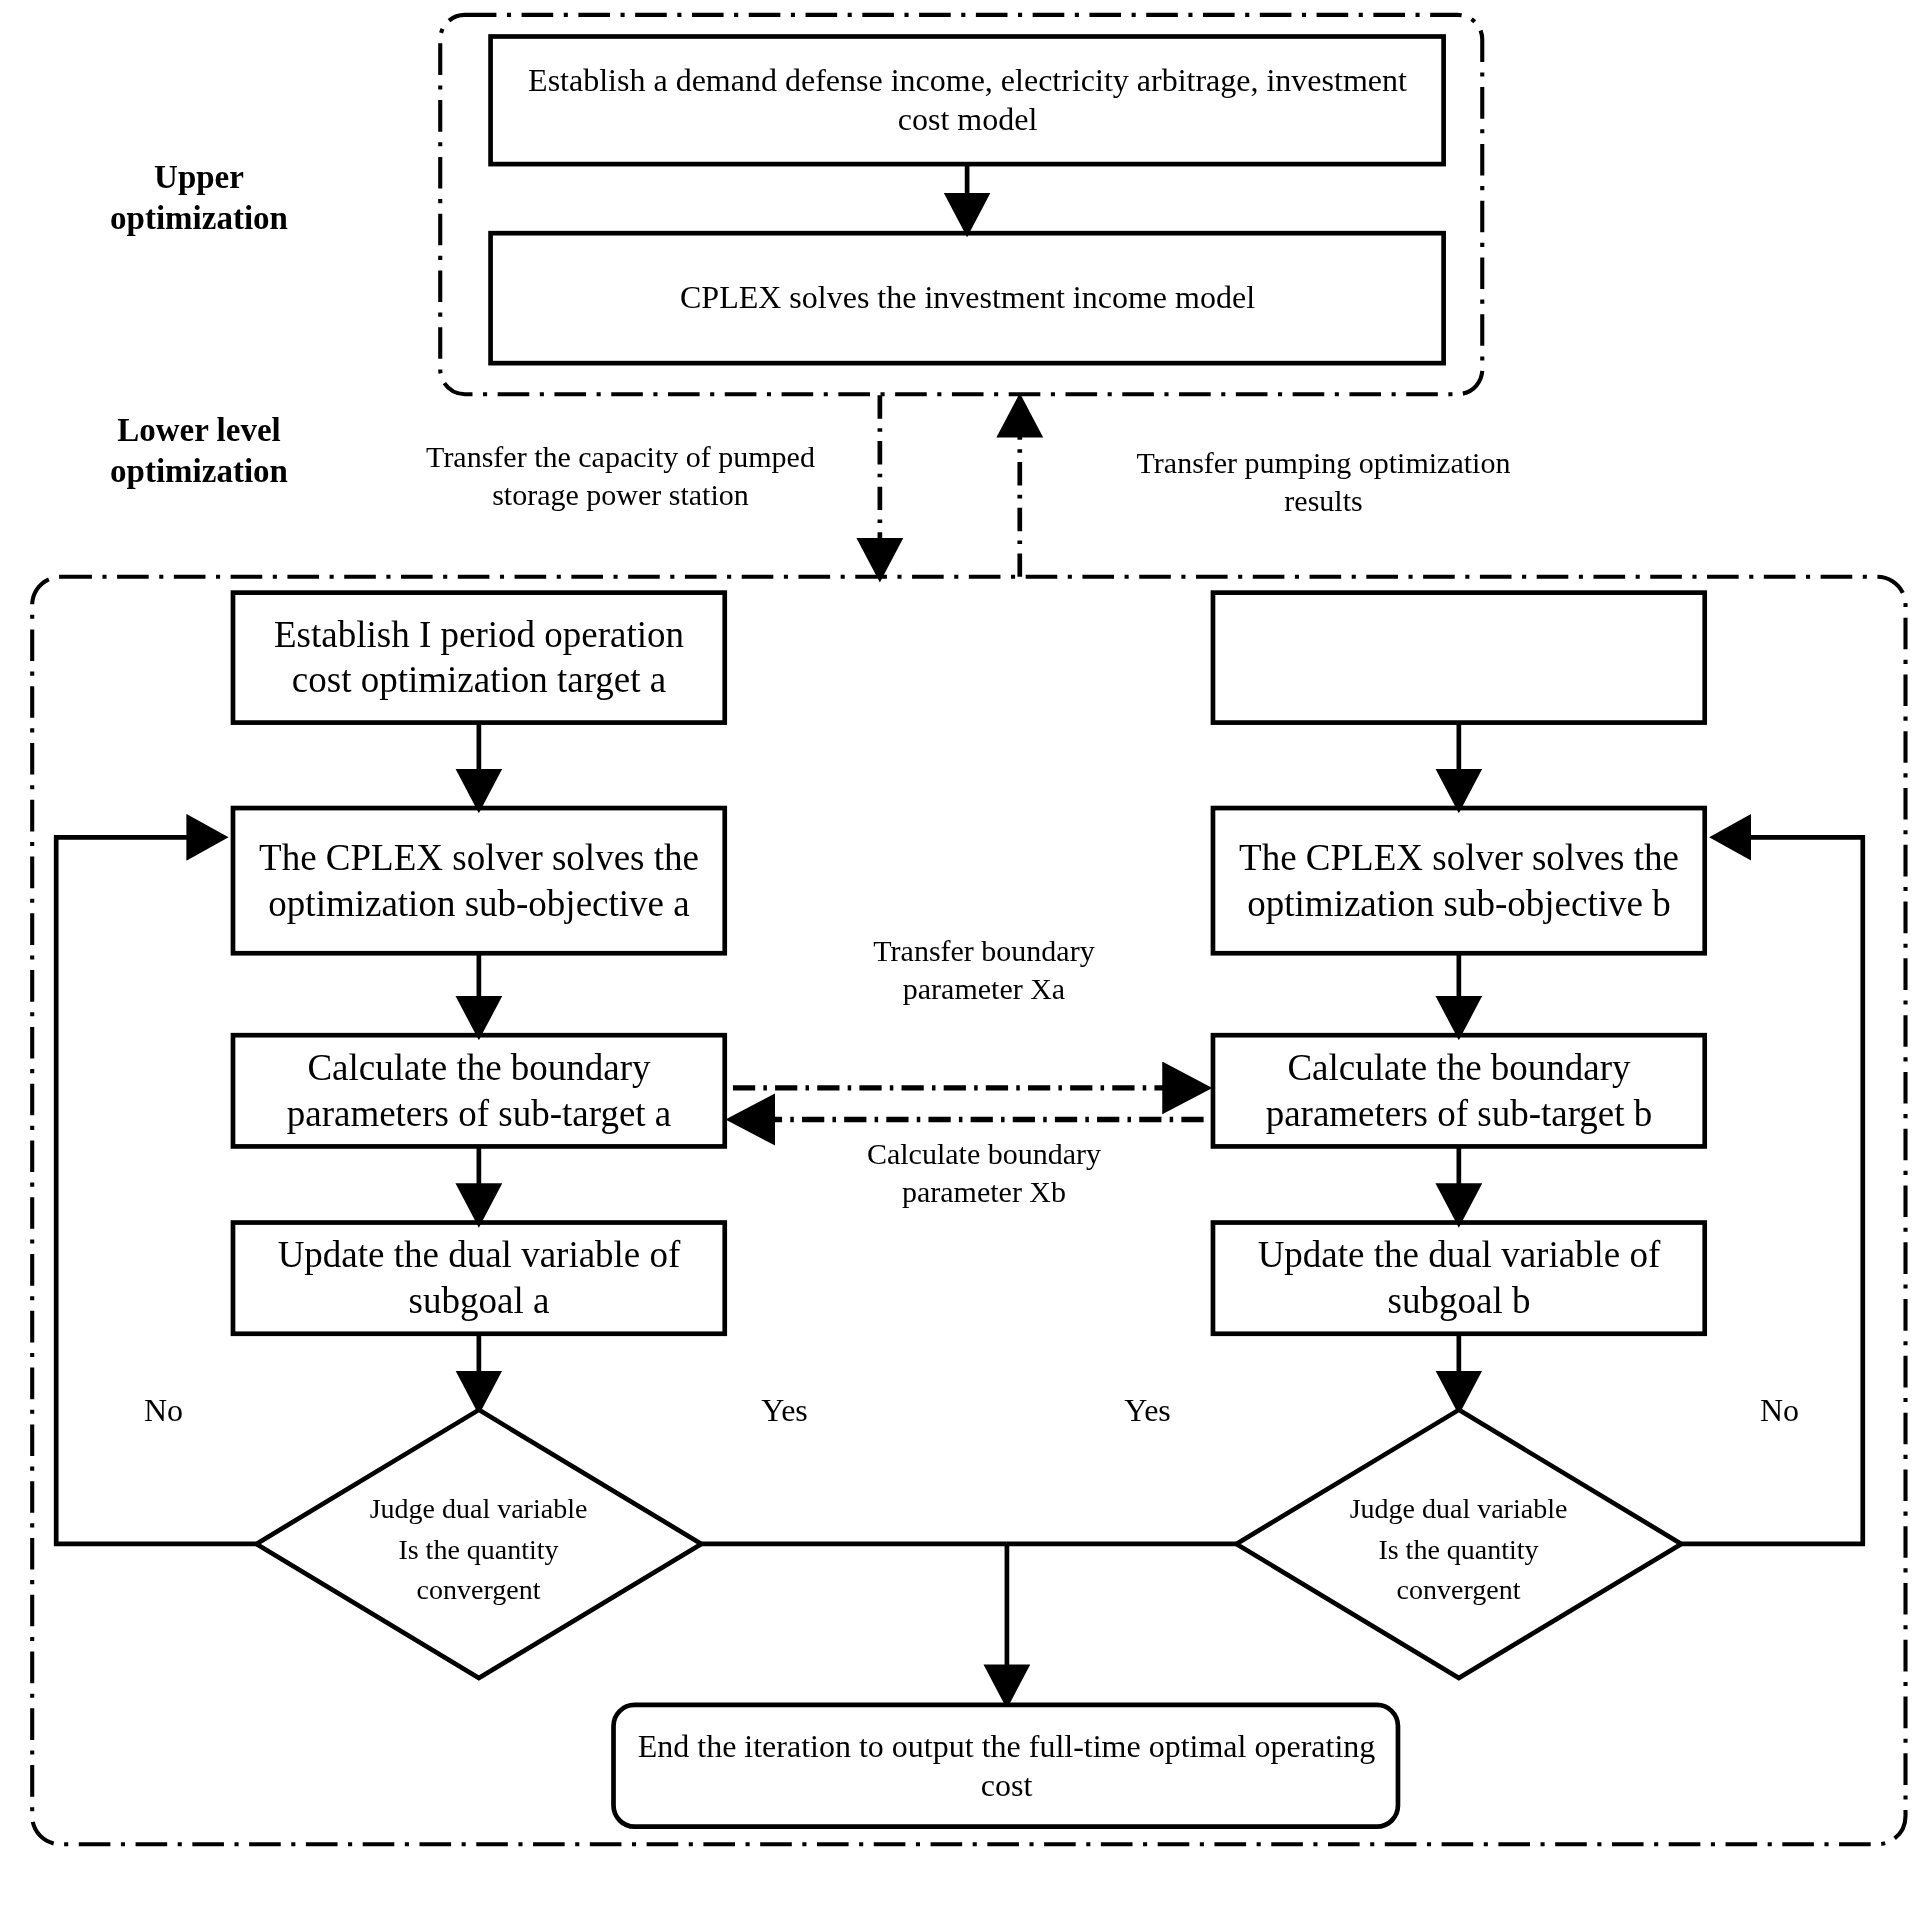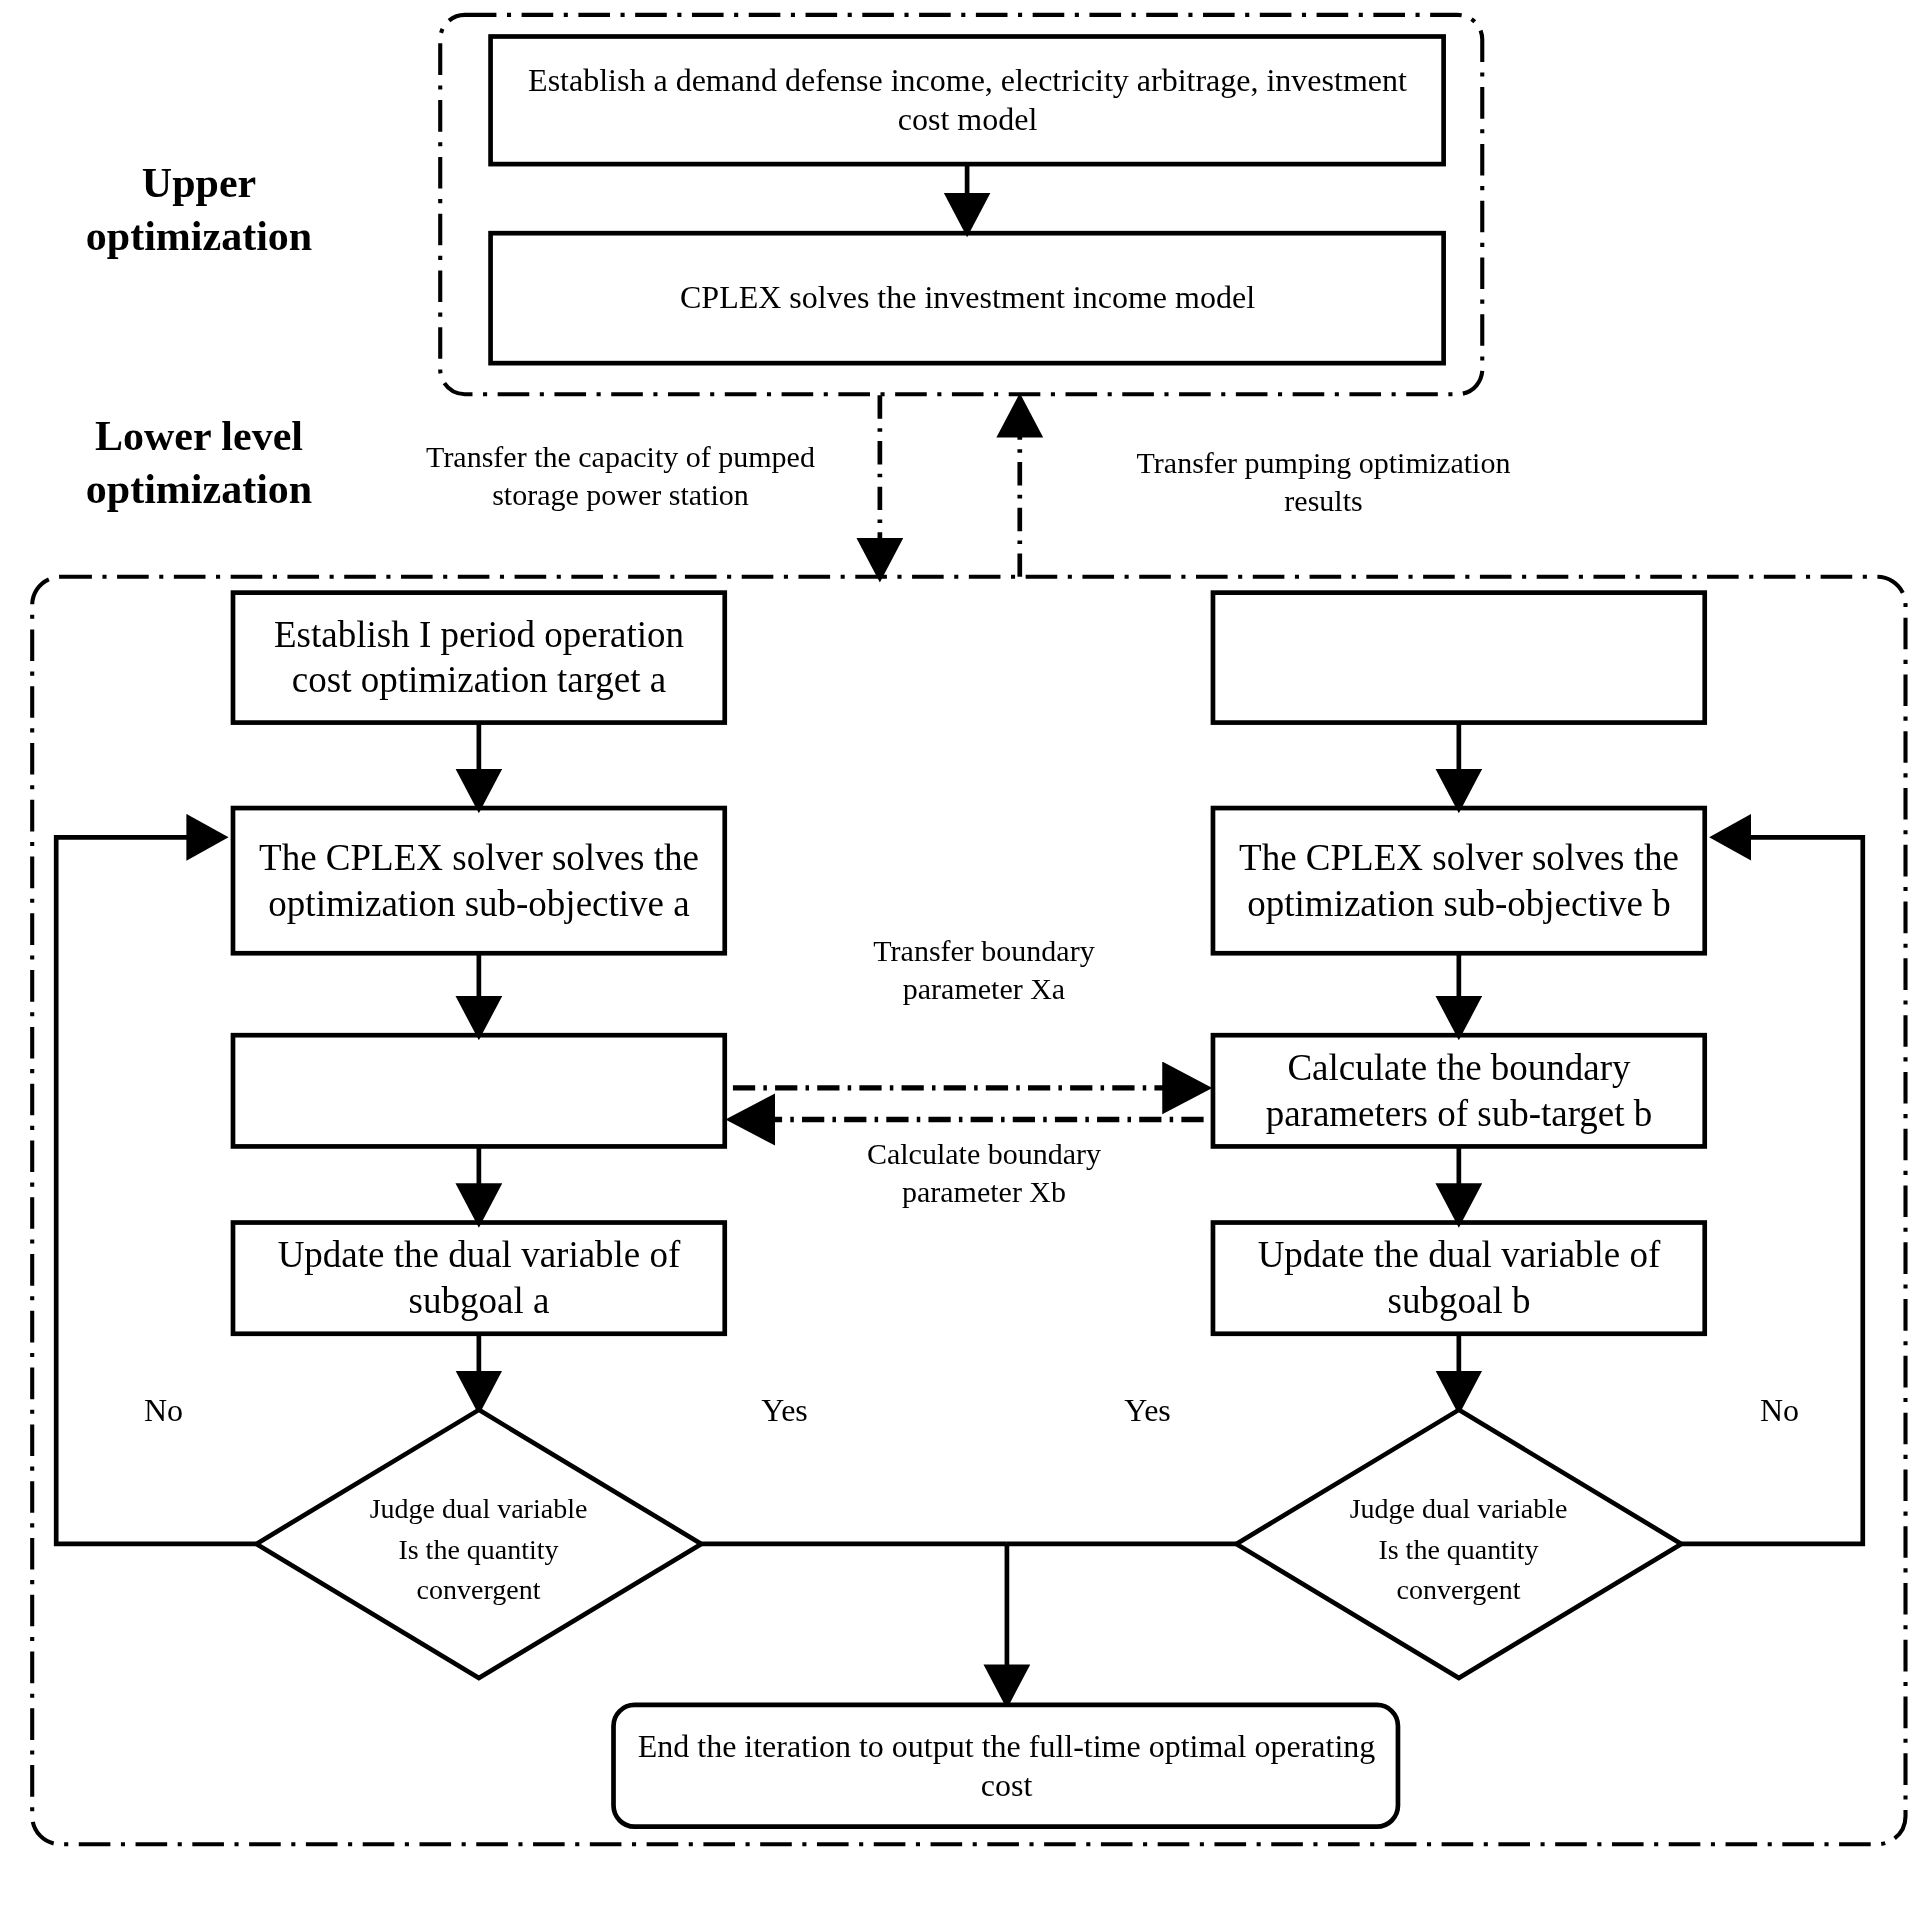--- a/index.html
+++ b/index.html
@@ -27,21 +27,21 @@
   .node.proc{font-size:37px;}
   .node.big{font-size:32px;}
   .node.diam{font-size:28px;line-height:1.45;}
   .label{
     position:absolute;
     color:#000;
     font-size:30px;
     line-height:1.25;
     text-align:center;
   }
-  .label.bold{font-weight:bold;font-size:42px;}
+  .label.bold{font-weight:bold;font-size:33px;}
   .label.yn{font-size:32px;}
 </style>
 </head>
 <body>
 
 <div id="stage">
 
   <svg class="layer" viewBox="0 0 3290 3262">
     <defs>
       <marker id="ah" markerWidth="16" markerHeight="16" refX="7.4" refY="5" orient="auto" markerUnits="strokeWidth">
@@ -112,20 +112,21 @@
   <div class="node big" style="left:491px;top:36px;width:953px;height:128px;">Establish a demand defense income, electricity arbitrage, investment cost model</div>
 
   <div class="node big" style="left:491px;top:233px;width:953px;height:130px;">CPLEX solves the investment income model</div>
 
   <div class="label" style="left:404px;top:438px;width:433px;">Transfer the capacity of pumped storage power station</div>
 
   <div class="label" style="left:1136px;top:444px;width:375px;text-align:center;">Transfer pumping optimization results</div>
 
   <div class="node proc" style="left:233px;top:592px;width:492px;height:130px;">Establish I period operation cost optimization target a</div>
   <div class="node proc" style="left:233px;top:808px;width:492px;height:145px;">The CPLEX solver solves the optimization sub-objective a</div>
+  <div class="node proc" style="left:233px;top:1035px;width:492px;height:111px;">Calculate the boundary parameters of sub-target a</div>
   <div class="node proc" style="left:233px;top:1222px;width:492px;height:111px;">Update the dual variable of subgoal a</div>
 
   <div class="node proc" style="left:1213px;top:808px;width:492px;height:145px;">The CPLEX solver solves the optimization sub-objective b</div>
   <div class="node proc" style="left:1213px;top:1035px;width:492px;height:111px;">Calculate the boundary parameters of sub-target b</div>
   <div class="node proc" style="left:1213px;top:1222px;width:492px;height:111px;">Update the dual variable of subgoal b</div>
 
   <div class="label" style="left:820px;top:932px;width:328px;">Transfer boundary parameter Xa</div>
   <div class="label" style="left:820px;top:1135px;width:328px;">Calculate boundary parameter Xb</div>
 
   <div class="node diam" style="left:338px;top:1433px;width:281px;height:234px;white-space:pre-line;">Judge dual variable

